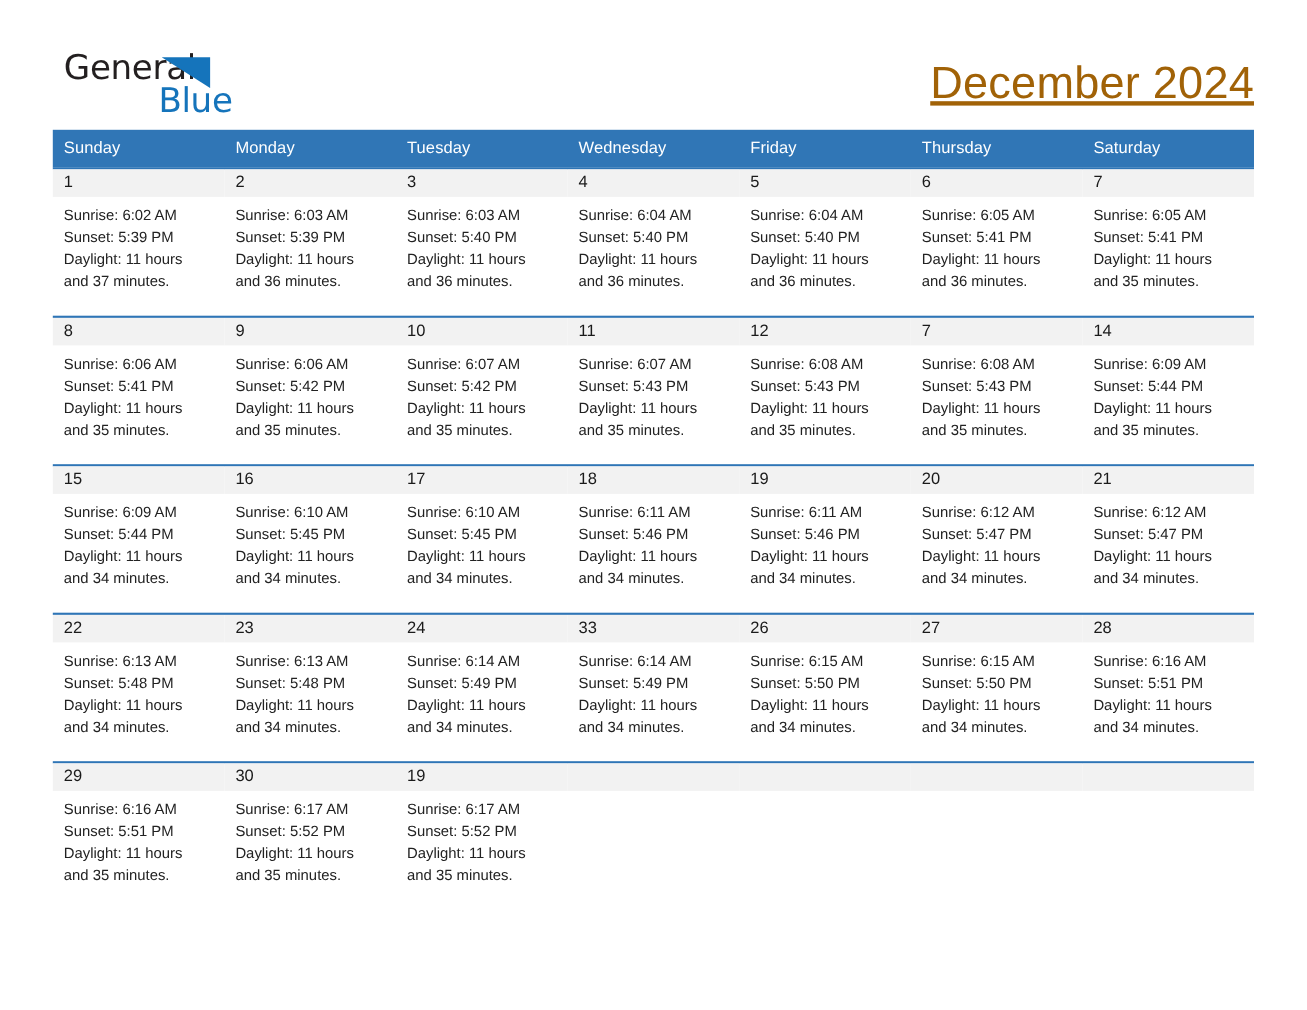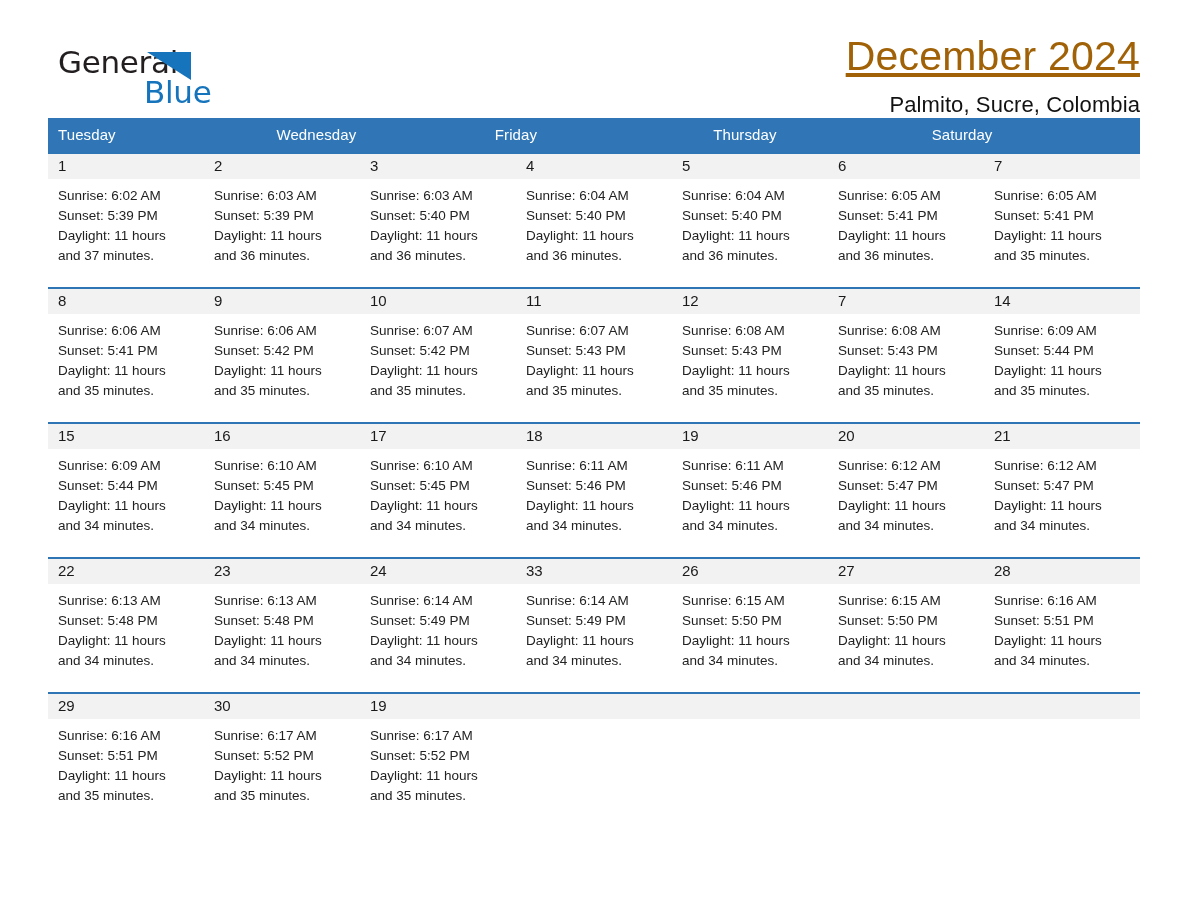--- a/index.html
+++ b/index.html
@@ -147,28 +147,29 @@
   <div class="header">
 
     <div class="logo">
       <span class="logo-general">General</span>
       <span class="logo-triangle"></span>
       <span class="logo-blue">Blue</span>
     </div>
 
     <div class="title-block">
       <div class="month-title">December 2024</div>
-      <div class="location-title">Palmito, Sucre, Colombia</div>
     </div>
 
   </div>
 
   <div class="calendar">
 
     <div class="weekday-row">
+      <div class="weekday-cell">Sunday</div>
+      <div class="weekday-cell">Monday</div>
       <div class="weekday-cell">Tuesday</div>
       <div class="weekday-cell">Wednesday</div>
       <div class="weekday-cell">Friday</div>
       <div class="weekday-cell">Thursday</div>
       <div class="weekday-cell">Saturday</div>
     </div>
 
     <div id="weeks-container">
         <div class="week-row">
           <div class="day-cell">

